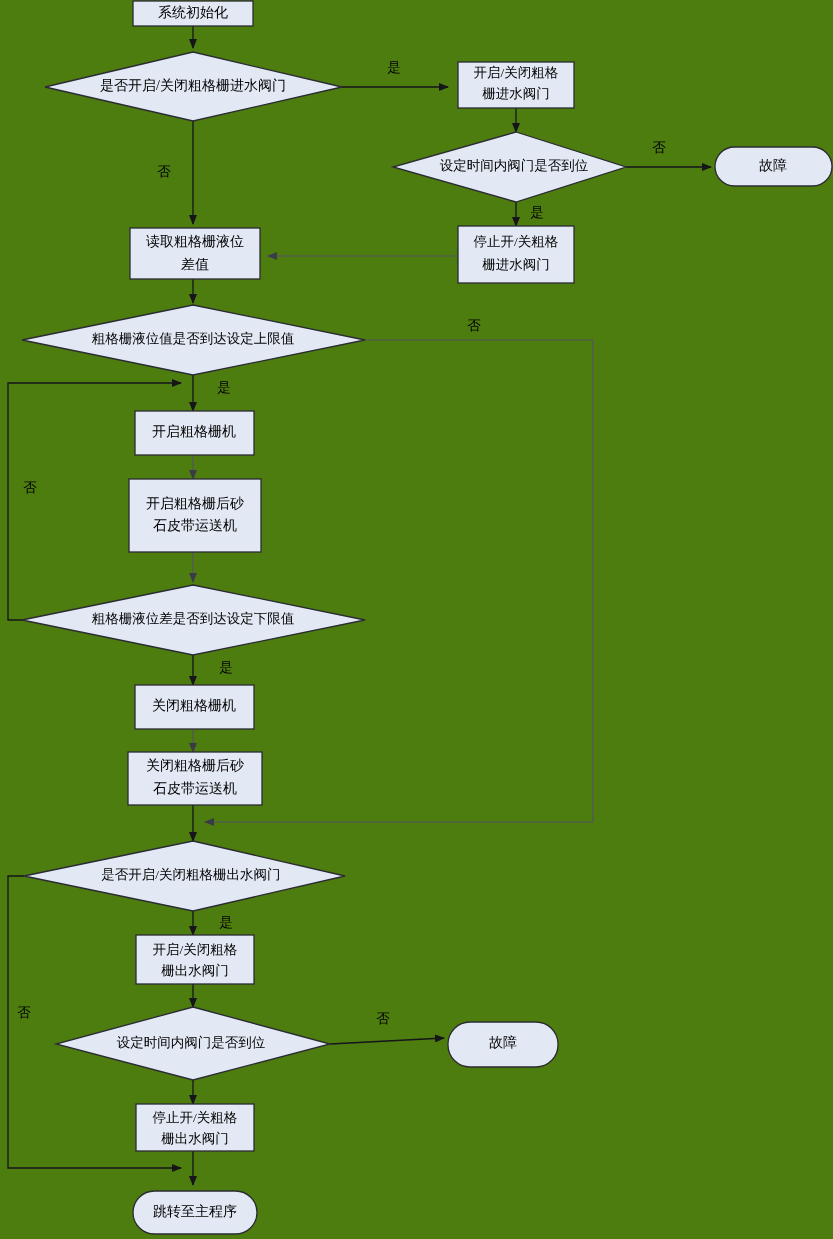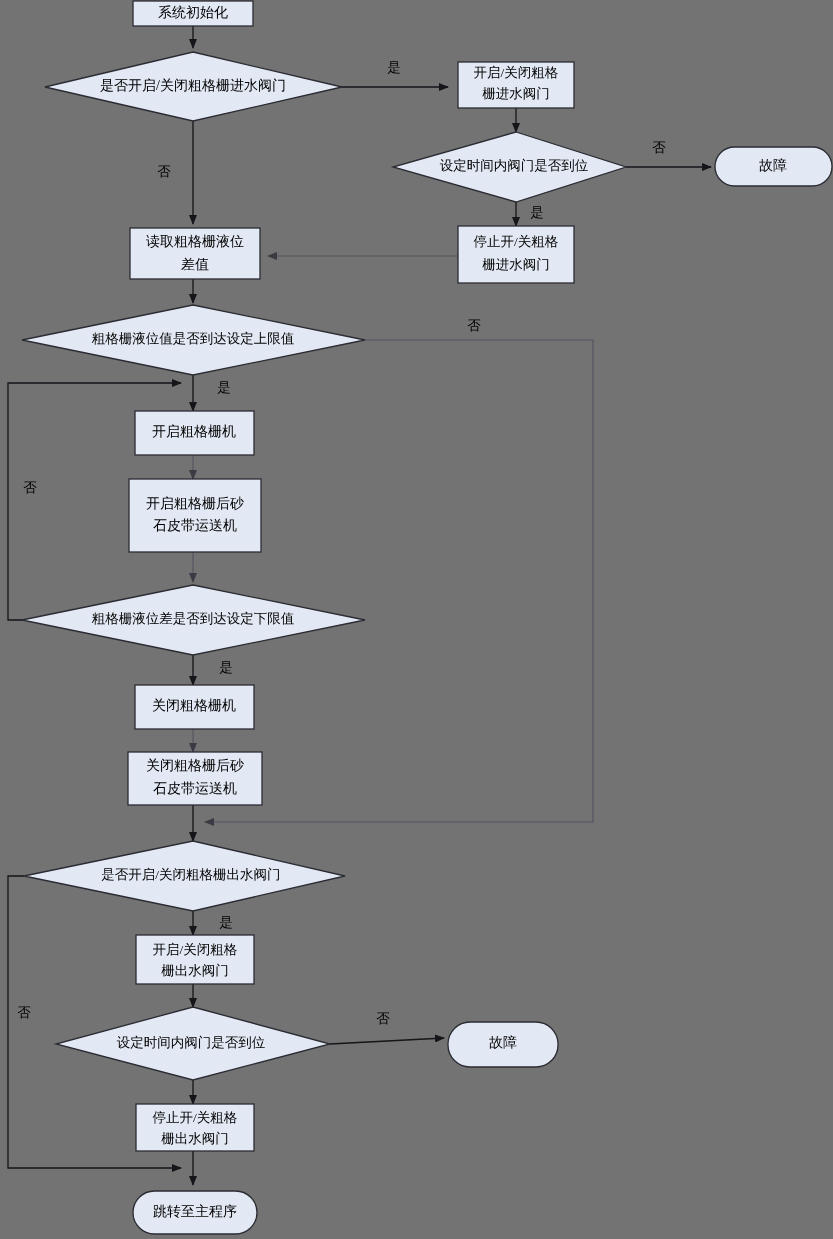--- a/index.html
+++ b/index.html
@@ -1,16 +1,16 @@
 <!DOCTYPE html>
 <html><head>
 <meta charset="utf-8">
 <style>
   html,body{margin:0;padding:0;background:#ffffff;}
-  #page{position:relative;width:833px;height:1239px;background:#737373;
+  #page{position:relative;width:833px;height:1239px;background:#4d7c0f;
         font-family:"Liberation Serif","DejaVu Serif",serif;text-align:right;}
   svg{display:block;}
   .node-fill{fill:#e3e9f4;}
   .node-stroke-dark{stroke:#2b2b33;stroke-width:1.3;}
   .edge{stroke:#555562;stroke-width:1.2;fill:none;}
   .edge-dark{stroke:#15151a;stroke-width:1.3;fill:none;}
   .lbl{font-family:"Liberation Serif","DejaVu Serif",serif;font-size:14px;fill:#000000;
        dominant-baseline:middle;text-anchor:middle;}
   .lbl-sm{font-family:"Liberation Serif","DejaVu Serif",serif;font-size:13.5px;fill:#000000;
        dominant-baseline:middle;text-anchor:middle;}

